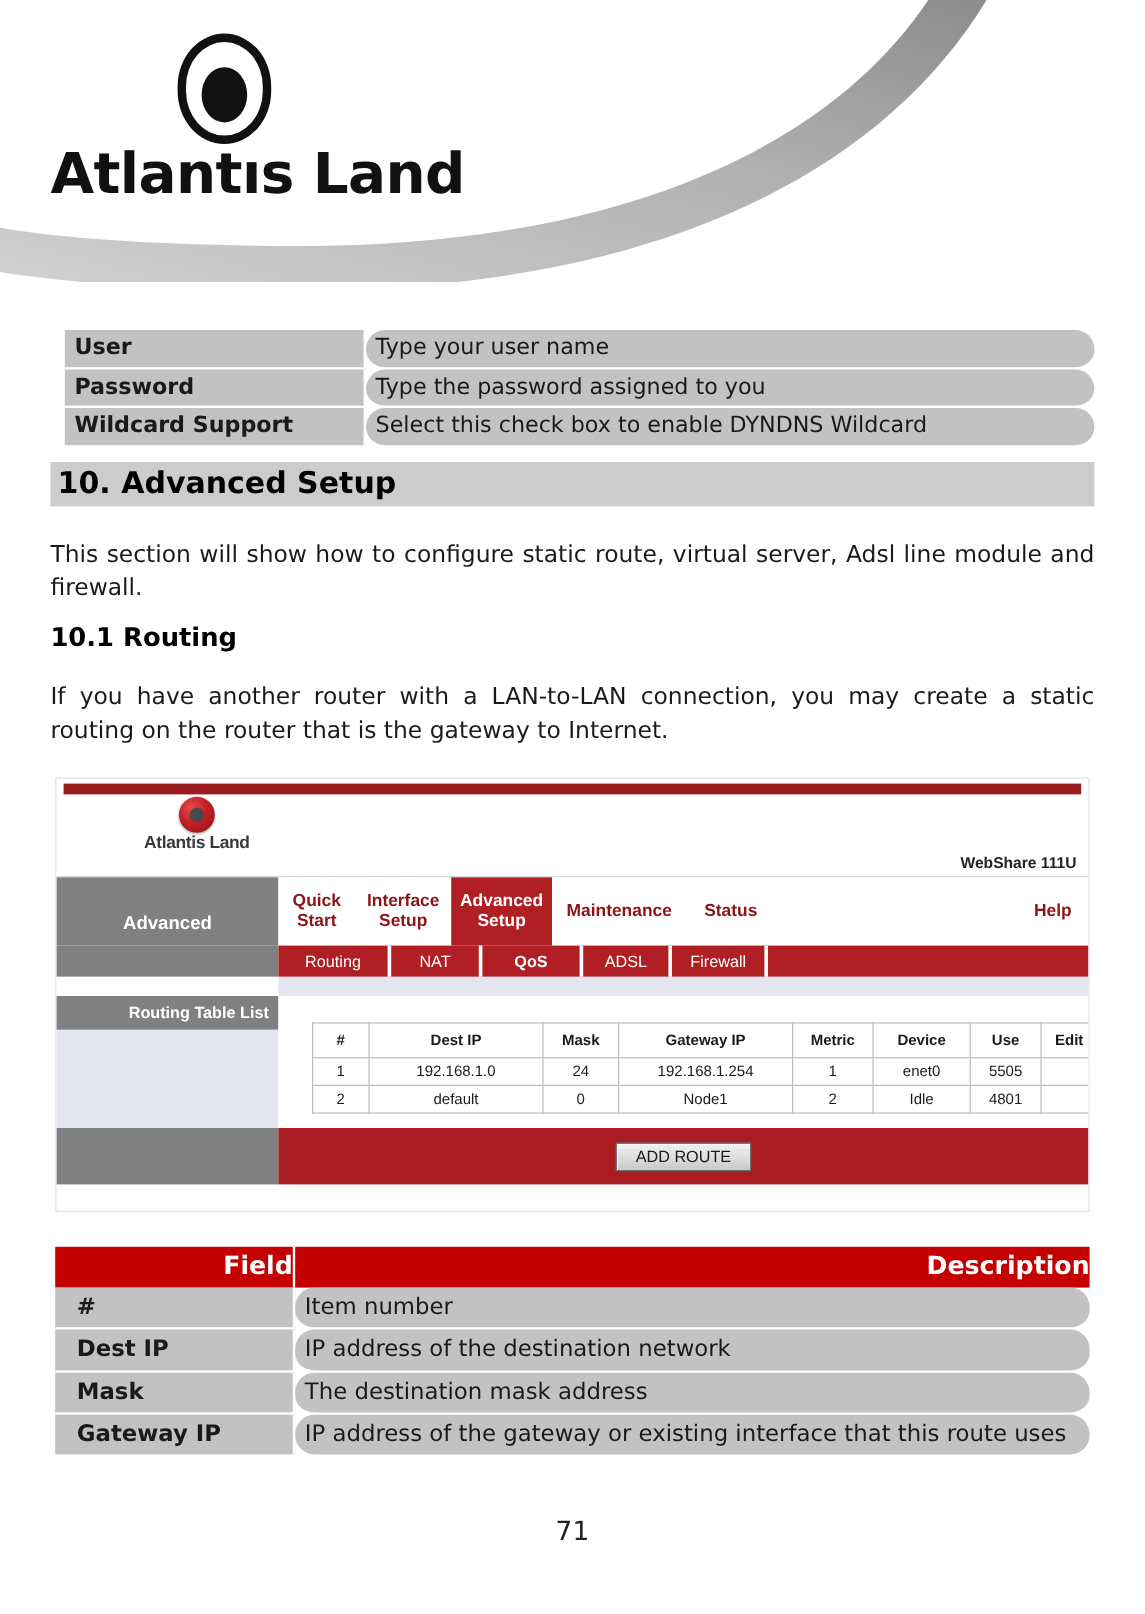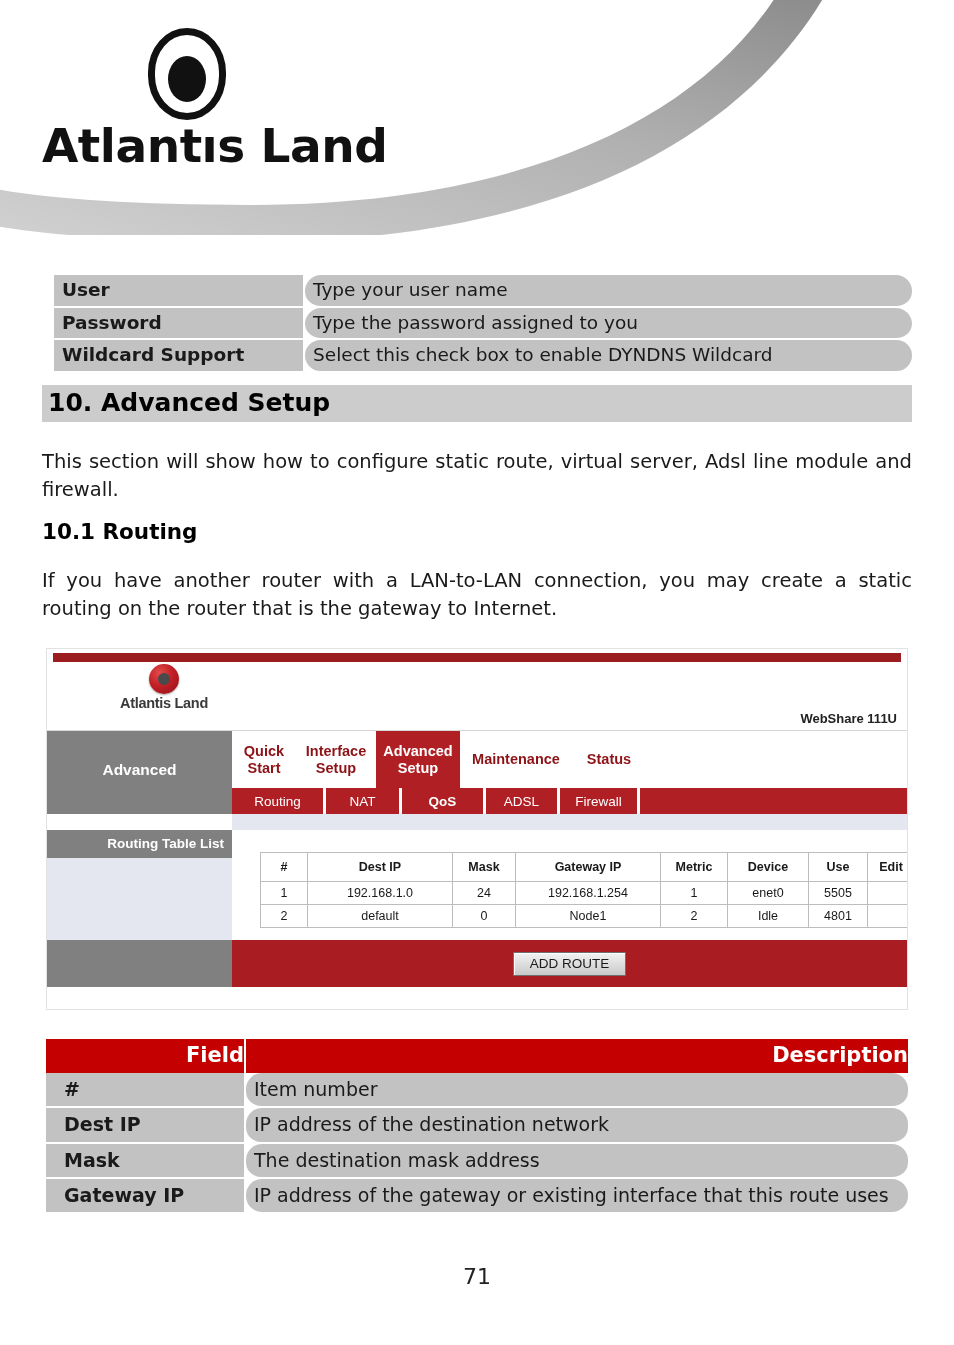--- a/index.html
+++ b/index.html
@@ -459,20 +459,21 @@
   </div>
 
   <div class="rs-navrow">
     <div class="rs-sidelabel">Advanced</div>
     <div class="rs-tabs">
       <div class="rs-tab tab-quick-start">Quick Start</div>
       <div class="rs-tab tab-interface">Interface Setup</div>
       <div class="rs-tab tab-advanced active">Advanced Setup</div>
       <div class="rs-tab tab-maintenance">Maintenance</div>
       <div class="rs-tab tab-status">Status</div>
+      <div class="rs-tab tab-help">Help</div>
     </div>
   </div>
 
   <div class="rs-subrow">
     <div class="rs-subspacer"></div>
     <div class="rs-subtabs">
       <div class="rs-subtab sub-routing">Routing</div>
       <div class="rs-subtab sub-nat">NAT</div>
       <div class="rs-subtab sub-qos">QoS</div>
       <div class="rs-subtab sub-adsl">ADSL</div>

